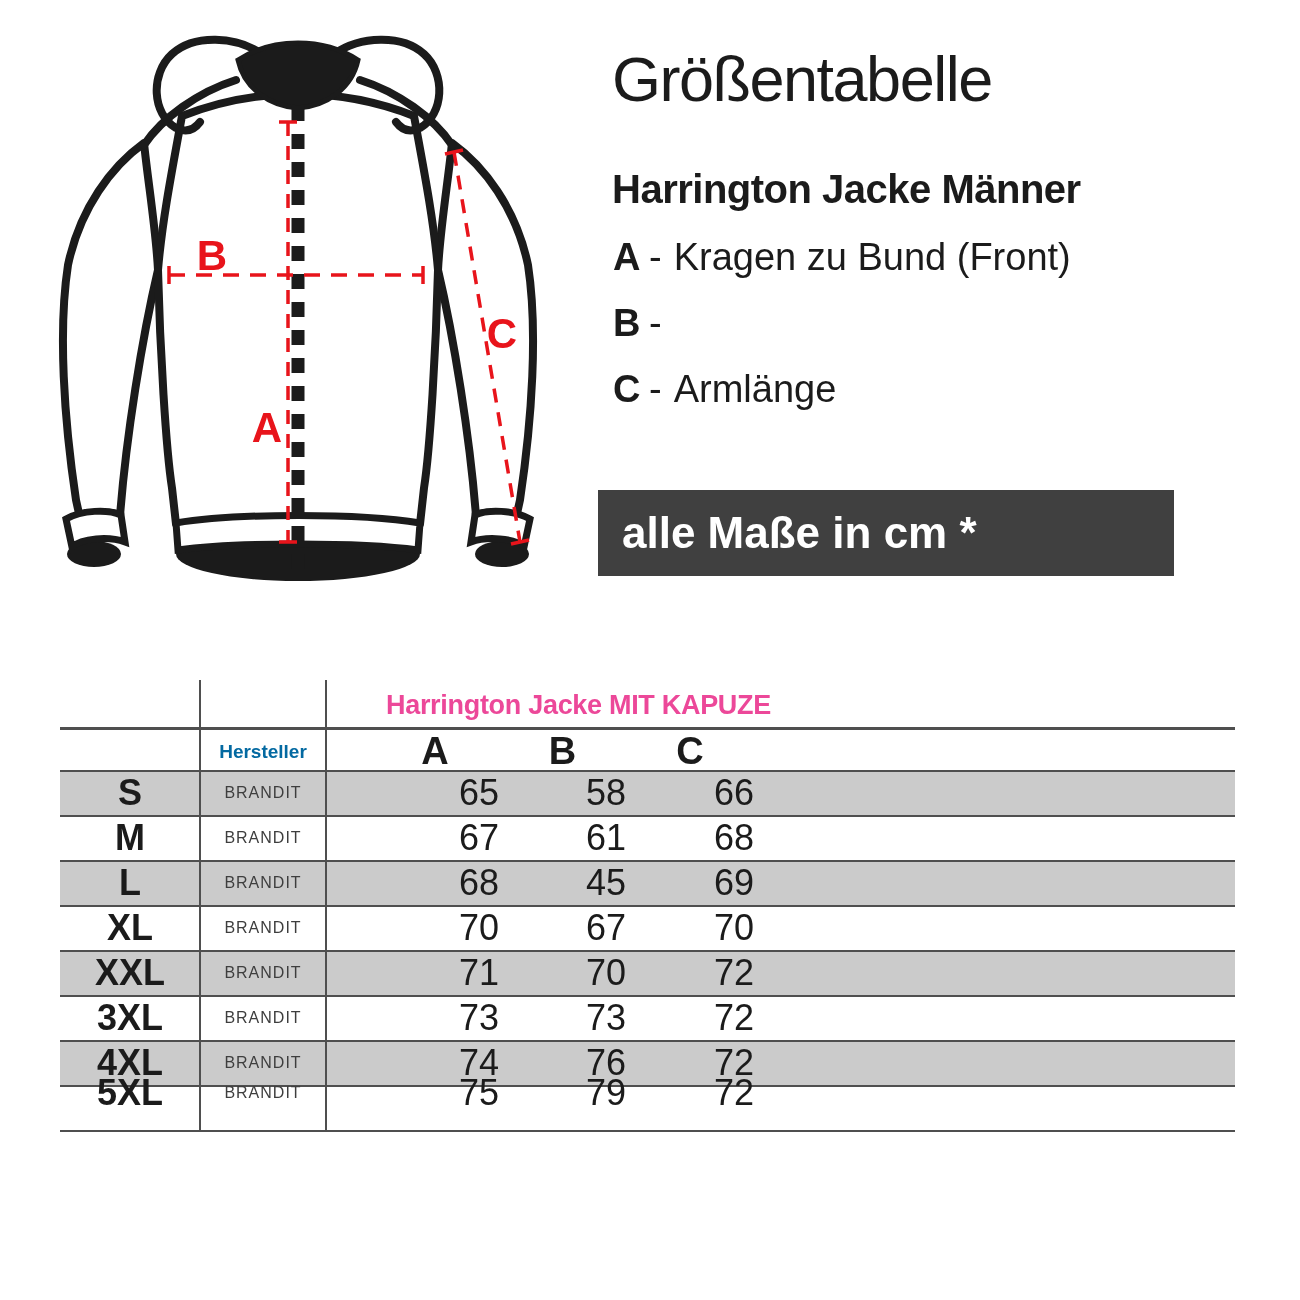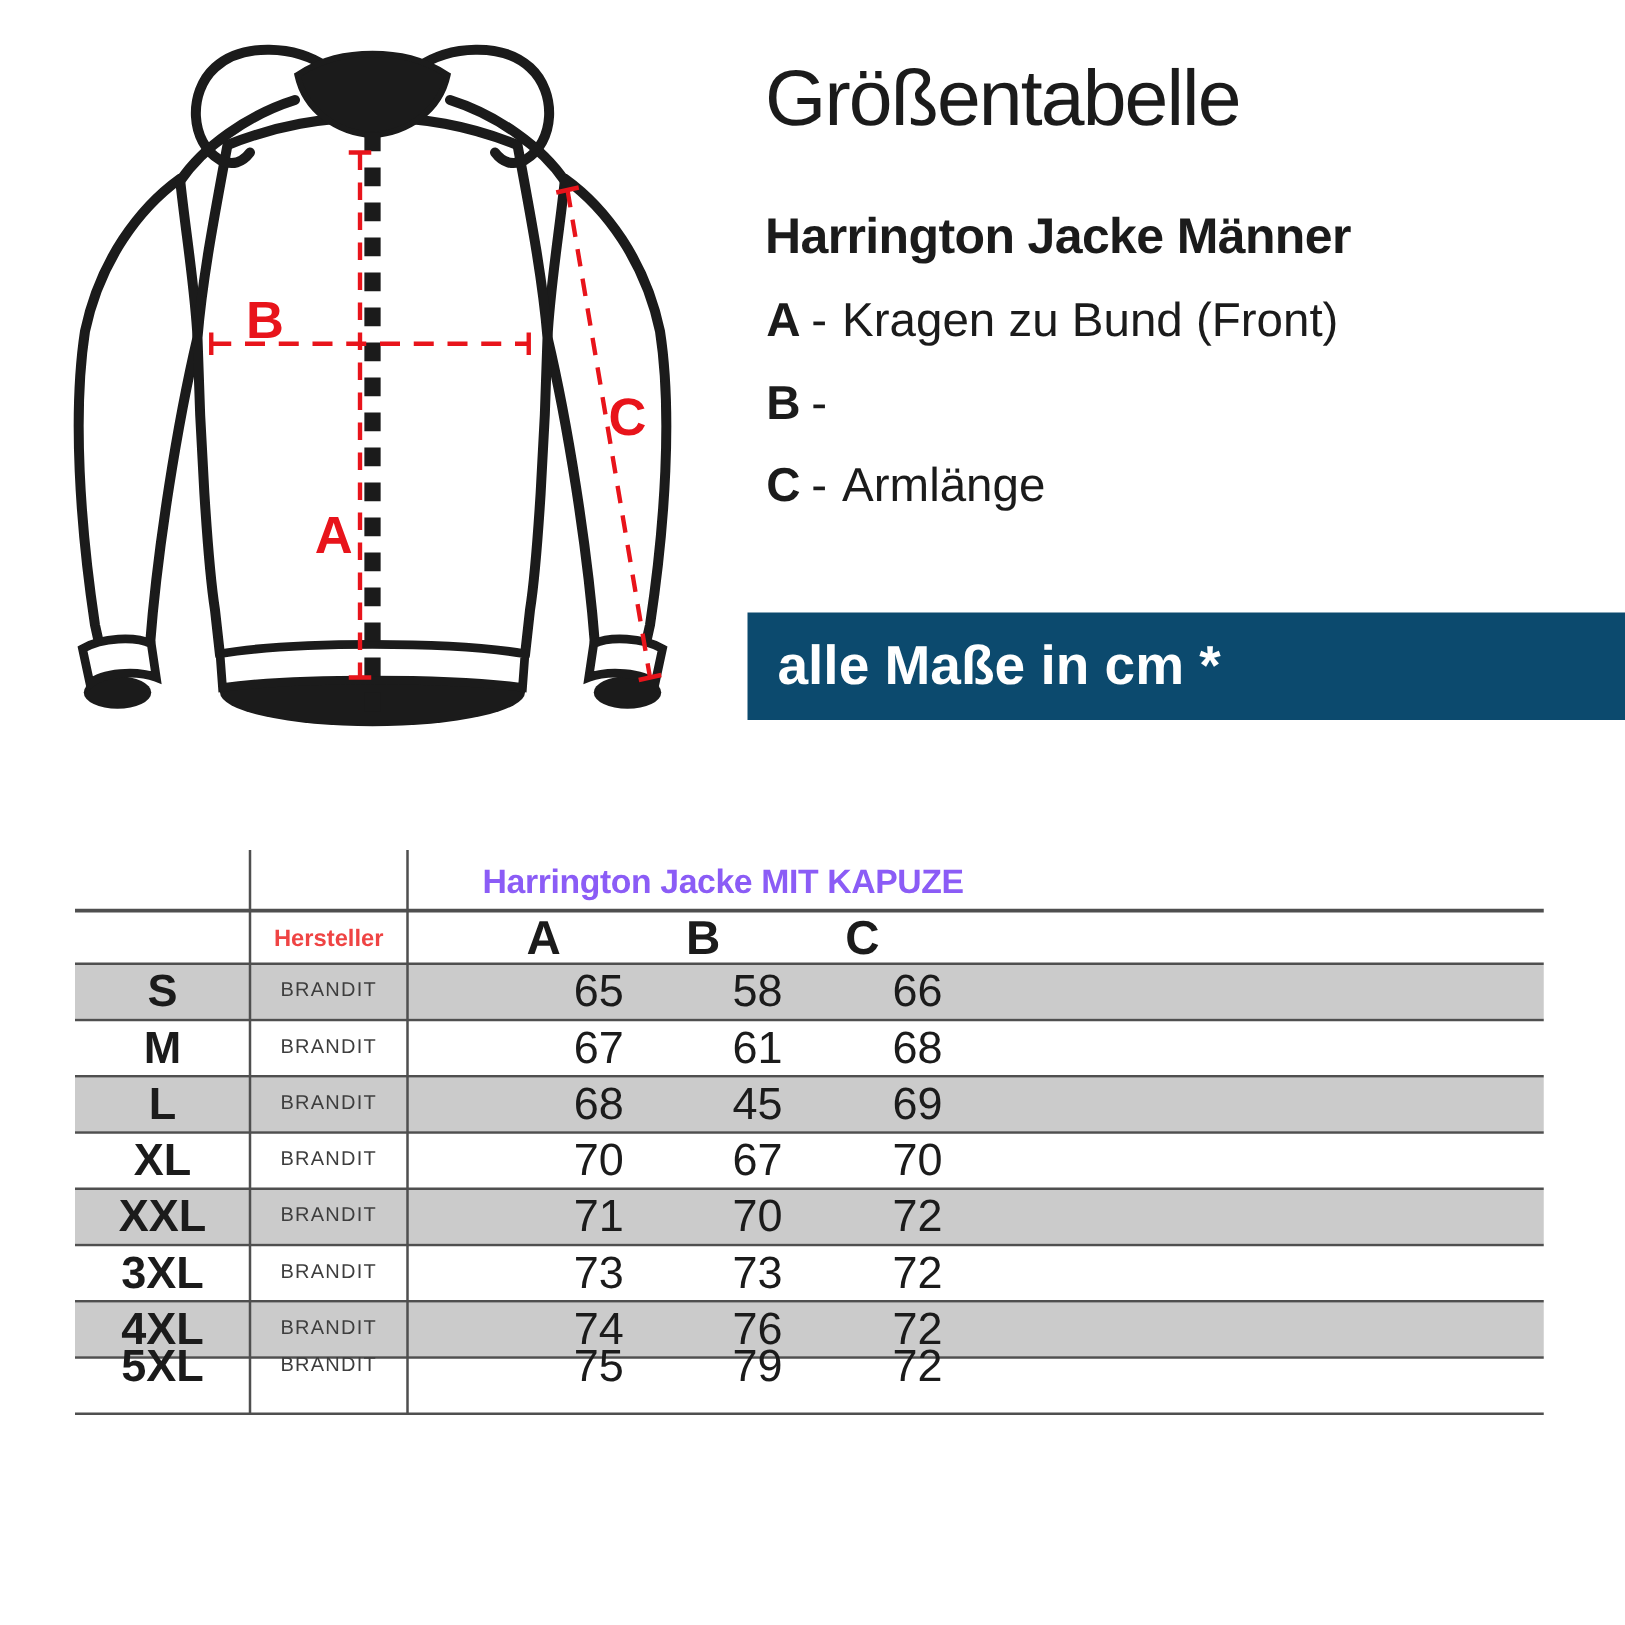--- a/index.html
+++ b/index.html
@@ -10,40 +10,40 @@
   .main-title{position:absolute;left:612px;top:44px;font-size:63px;font-weight:normal;
               letter-spacing:-1.5px;line-height:70px;}
   .sub-title{position:absolute;left:612px;top:126px;font-size:40px;font-weight:bold;
              letter-spacing:-0.5px;line-height:46px;margin-top:40px;}
 
   .legend{position:absolute;left:613px;top:224px;}
   .legend-row{height:66px;line-height:66px;font-size:38px;display:flex;align-items:center;}
   .legend-letter{font-weight:bold;min-width:34px;}
   .legend-dash{margin:0 12px 0 2px;}
 
-  .banner{position:absolute;left:598px;top:490px;width:702px;height:86px;background:#0c4a6e;}
+  .banner{position:absolute;left:598px;top:490px;width:576px;height:86px;background:#404040;}
   .banner-text{position:absolute;left:24px;top:0;height:86px;line-height:86px;color:#ffffff;
                font-size:44px;font-weight:bold;}
 
   
   .size-table{position:absolute;left:60px;top:680px;width:1175px;height:452px;}
   .table-title{position:absolute;left:326px;top:10px;width:356px;text-align:center;
-               color:#8b5cf6;font-size:27px;font-weight:bold;letter-spacing:-0.3px;white-space:nowrap;}
+               color:#ec4899;font-size:27px;font-weight:bold;letter-spacing:-0.3px;white-space:nowrap;}
   .hline{position:absolute;left:0;width:1175px;height:2px;background:#4f4f4f;}
   .hline.thick{height:3px;}
   .vline{position:absolute;top:0;width:2px;height:452px;background:#4f4f4f;}
   .stripe{position:absolute;left:0;width:1175px;height:43px;background:#cbcbcb;}
   .trow{position:absolute;left:0;width:1175px;height:45px;display:grid;
         grid-template-columns:140px 126px 45px 128px 127px 128px auto;align-items:center;}
   .trow.head{height:40px;}
   .c-size{text-align:center;font-weight:bold;font-size:36px;}
   .c-manu{text-align:center;font-size:16px;letter-spacing:1px;color:#3e3e3e;}
   .c-val{text-align:right;font-size:36px;}
   .c-colhead{text-align:center;font-size:38px;font-weight:bold;}
-  .c-manuhead{text-align:center;font-size:19px;font-weight:bold;color:#ef4444;}
+  .c-manuhead{text-align:center;font-size:19px;font-weight:bold;color:#0369a1;}
 
   
   .footnote{position:absolute;left:56px;top:1246px;font-size:27.5px;color:#1b1b1b;}
 
   .jacket{position:absolute;left:30px;top:30px;}
   svg text{font-family:"Liberation Sans",sans-serif;}
 </style>
 </head>
 <body>
 

